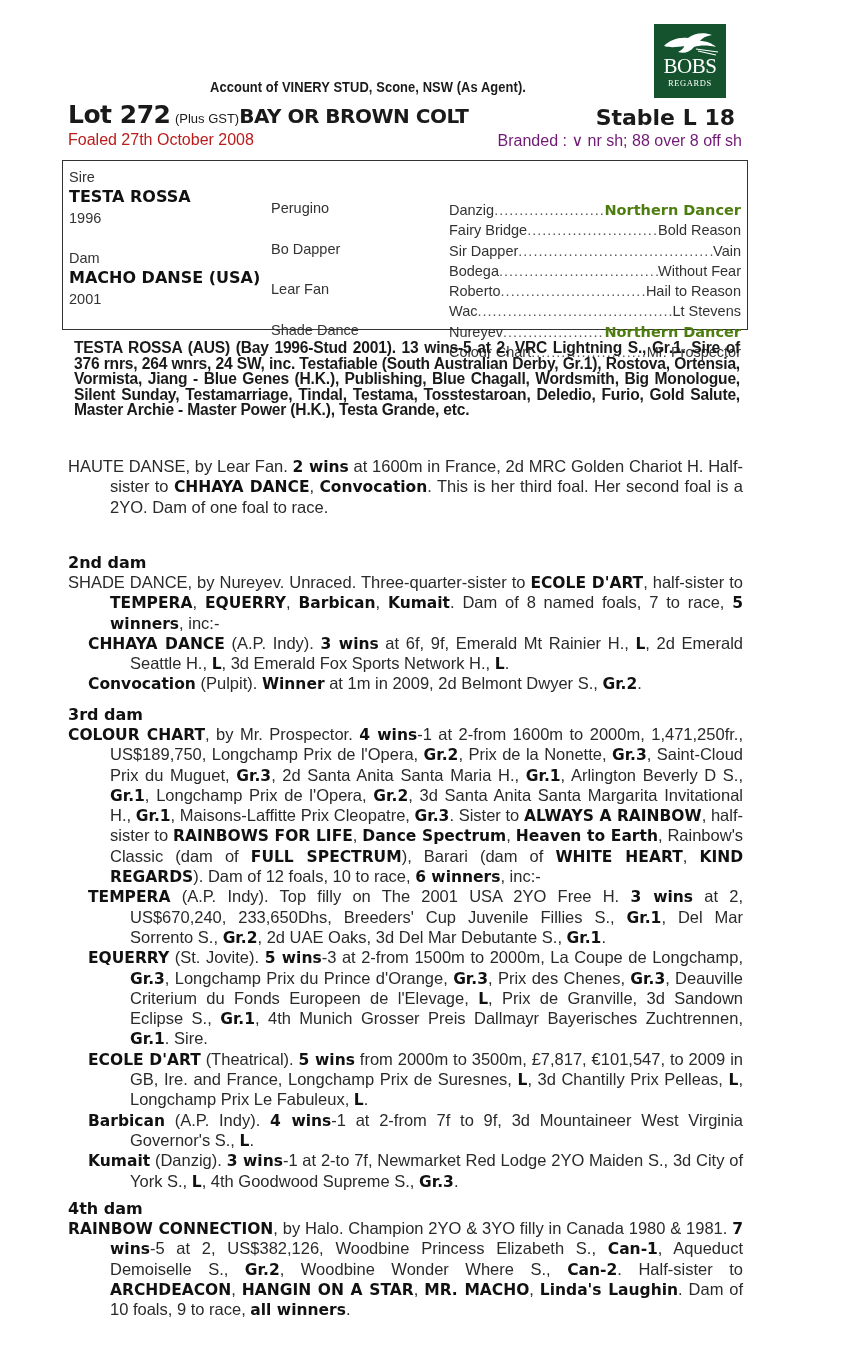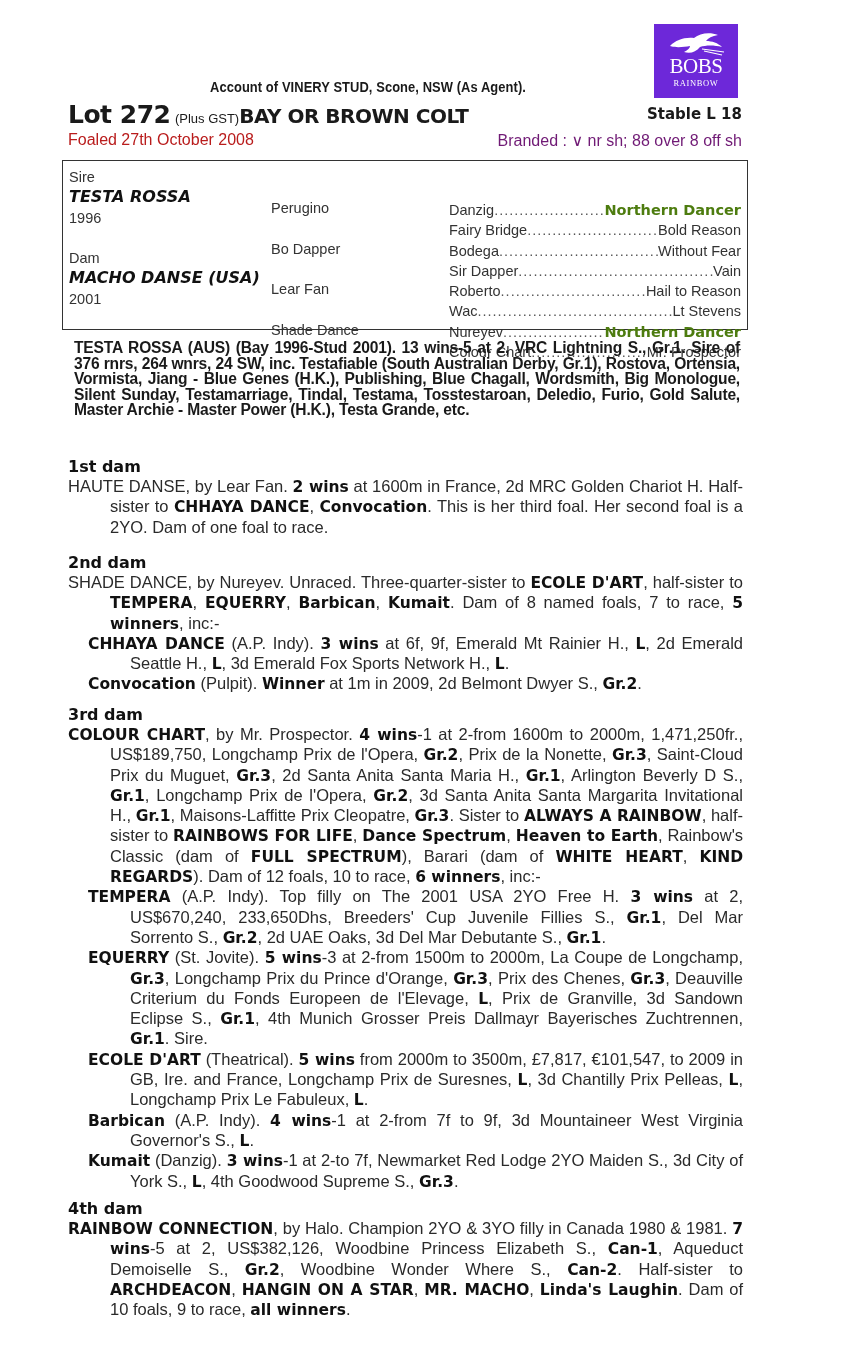--- a/index.html
+++ b/index.html
@@ -1,34 +1,34 @@
 <!DOCTYPE html>
 <html><head>
 <meta charset="utf-8">
 <style>
   html, body { margin: 0; padding: 0; background: #ffffff; }
   body { width: 860px; height: 1356px; position: relative; font-family: "Liberation Sans", sans-serif; color: #1a1a1a; overflow: hidden; }
-  .logo { position: absolute; left: 654px; top: 24px; width: 84px; height: 74px; background: #6d28d9; color: #fff; text-align: center; font-family: "Liberation Serif", serif; }
+  .logo { position: absolute; left: 654px; top: 24px; width: 72px; height: 74px; background: #14532d; color: #fff; text-align: center; font-family: "Liberation Serif", serif; }
   .logo .horse { display: block; margin: 6px auto 0; width: 60px; height: 26px; }
   .logo .bobs { display: block; font-size: 21px; line-height: 20px; letter-spacing: -0.5px; margin-top: 0px; }
   .logo .elig { display: block; font-size: 8.5px; letter-spacing: 0.6px; margin-top: 2px; }
   .account { position: absolute; left: 210px; top: 78px; font-size: 15px; font-weight: bold; font-family: "Liberation Sans", sans-serif; transform: scaleX(0.86); transform-origin: left top; letter-spacing: 0.1px; }
   .lot-line { position: absolute; left: 68px; top: 100px; width: 674px; height: 28px; }
   .lot-line .lot { font-size: 25px; font-weight: bold; font-family: "DejaVu Sans", sans-serif; letter-spacing: -0.5px; }
   .lot-line .gst { font-size: 13px; }
   .lot-line .colt { font-size: 20px; font-weight: bold; font-family: "DejaVu Sans", sans-serif; letter-spacing: -0.5px; margin-top: 28px; }
-  .lot-line .stable { position: absolute; right: 0; top: 5px; font-size: 15px; font-weight: bold; font-family: "DejaVu Sans", sans-serif; }
+  .lot-line .stable { position: absolute; right: 7px; top: 5px; font-size: 22px; font-weight: bold; font-family: "DejaVu Sans", sans-serif; }
   .foaled { position: absolute; left: 68px; top: 131px; font-size: 16px; color: #b91c1c; }
   .branded { position: absolute; right: 118px; top: 131px; font-size: 16px; color: #701a75; }
   .ped-box { position: absolute; left: 62px; top: 160px; width: 686px; height: 170px; border: 1.5px solid #333; box-sizing: border-box; }
   .ped-left { position: absolute; left: 6px; top: 6px; width: 370px; }
   .ped-row { height: 20.3px; line-height: 20.3px; font-size: 14.5px; color: #333; position: relative; white-space: nowrap; }
   .ped-row .c1 { position: absolute; left: 0; }
   .ped-row .c2 { position: absolute; left: 202px; margin-top: 31px; }
-  .ped-row .big { font-family: "DejaVu Sans", sans-serif; font-weight: bold; font-size: 16px; color: #111; font-style: italic; }
+  .ped-row .big { font-family: "DejaVu Sans", sans-serif; font-weight: bold; font-size: 16px; color: #111; }
   .ped-right { position: absolute; left: 386px; top: 6px; width: 292px; margin-top: 33px; }
   .pr { display: flex; height: 20.3px; line-height: 20.3px; font-size: 14.5px; color: #333; white-space: nowrap; overflow: hidden; }
   .pr .n { flex: 0 0 auto; }
   .pr .dots { flex: 1 1 auto; overflow: hidden; color: #555; letter-spacing: 1px; }
   .pr .dots::after { content: "............................................................................................"; }
   .pr .v { flex: 0 0 auto; }
   .pr .v.bold { font-family: "DejaVu Sans", sans-serif; font-weight: bold; color: #4d7c0f; font-size: 14.5px; }
   .sire-para { position: absolute; left: 74px; top: 340px; width: 666px; font-size: 15.6px; line-height: 15.5px; font-weight: bold; font-family: "Liberation Sans", sans-serif; text-align: justify; letter-spacing: -0.2px; }
   .section { position: absolute; left: 68px; width: 675px; }
   .sec-title { font-family: "DejaVu Sans", sans-serif; font-weight: bold; font-size: 16px; line-height: 20px; color: #111; }
@@ -38,21 +38,21 @@
 </style>
 </head>
 <body>
 
 <div class="logo">
   <svg class="horse" viewBox="0 0 60 26">
     <path d="M4 16 C10 10, 18 7, 28 8 C34 3, 44 2, 52 5 C46 6, 42 8, 40 11 C46 11, 52 13, 56 17 C48 15, 40 15, 34 17 C30 22, 24 24, 18 22 C22 20, 24 18, 24 16 C18 17, 10 18, 4 16 Z" fill="#ffffff"></path>
     <path d="M36 19 L58 22 M38 21 L56 25" stroke="#ffffff" stroke-width="1.2"></path>
   </svg>
   <span class="bobs">BOBS</span>
-  <span class="elig">RAINBOW</span>
+  <span class="elig">REGARDS</span>
 </div>
 
 <div class="account">Account of VINERY STUD, Scone, NSW (As Agent).</div>
 
 <div class="lot-line">
   <span class="lot">Lot 272</span>
   <span class="gst">(Plus GST)</span><span class="colt">BAY OR BROWN COLT</span>
   <span class="stable">Stable L 18</span>
 </div>
 
@@ -99,28 +99,28 @@
         <span class="n">Danzig</span>
         <span class="dots"></span>
         <span class="v bold">Northern Dancer</span>
       </div>
       <div class="pr">
         <span class="n">Fairy Bridge</span>
         <span class="dots"></span>
         <span class="v">Bold Reason</span>
       </div>
       <div class="pr">
+        <span class="n">Sir Dapper</span>
+        <span class="dots"></span>
+        <span class="v">Vain</span>
+      </div>
+      <div class="pr">
         <span class="n">Bodega</span>
         <span class="dots"></span>
         <span class="v">Without Fear</span>
-      </div>
-      <div class="pr">
-        <span class="n">Sir Dapper</span>
-        <span class="dots"></span>
-        <span class="v">Vain</span>
       </div>
       <div class="pr">
         <span class="n">Roberto</span>
         <span class="dots"></span>
         <span class="v">Hail to Reason</span>
       </div>
       <div class="pr">
         <span class="n">Wac</span>
         <span class="dots"></span>
         <span class="v">Lt Stevens</span>
@@ -134,21 +134,20 @@
         <span class="n">Colour Chart</span>
         <span class="dots"></span>
         <span class="v">Mr. Prospector</span>
       </div>
     </div>
 </div>
 
 <div class="sire-para">TESTA ROSSA (AUS) (Bay 1996-Stud 2001). 13 wins-5 at 2, VRC Lightning S., Gr.1. Sire of 376 rnrs, 264 wnrs, 24 SW, inc. Testafiable (South Australian Derby, Gr.1), Rostova, Ortensia, Vormista, Jiang - Blue Genes (H.K.), Publishing, Blue Chagall, Wordsmith, Big Monologue, Silent Sunday, Testamarriage, Tindal, Testama, Tosstestaroan, Deledio, Furio, Gold Salute, Master Archie - Master Power (H.K.), Testa Grande, etc.</div>
 
 <div class="section" id="dam-1" style="top:457px;">
-    <div class="sec-title">1st dam</div>
     <div class="p"><span>HAUTE DANSE, by Lear Fan. </span><span class="b">2 wins</span><span> at 1600m in France, 2d MRC Golden Chariot H. Half-sister to </span><span class="b">CHHAYA DANCE</span><span>, </span><span class="b">Convocation</span><span>. This is her third foal. Her second foal is a 2YO. Dam of one foal to race.</span></div>
   </div>
 <div class="section" id="dam-2" style="top:553px;">
     <div class="sec-title">2nd dam</div>
     <div class="p"><span>SHADE DANCE, by Nureyev. Unraced. Three-quarter-sister to </span><span class="b">ECOLE D'ART</span><span>, half-sister to </span><span class="b">TEMPERA</span><span>, </span><span class="b">EQUERRY</span><span>, </span><span class="b">Barbican</span><span>, </span><span class="b">Kumait</span><span>. Dam of 8 named foals, 7 to race, </span><span class="b">5 winners</span><span>, inc:-</span></div>
     <div class="p sub"><span class="b">CHHAYA DANCE</span><span> (A.P. Indy). </span><span class="b">3 wins</span><span> at 6f, 9f, Emerald Mt Rainier H., </span><span class="b">L</span><span>, 2d Emerald Seattle H., </span><span class="b">L</span><span>, 3d Emerald Fox Sports Network H., </span><span class="b">L</span><span>.</span></div>
     <div class="p sub"><span class="b">Convocation</span><span> (Pulpit). </span><span class="b">Winner</span><span> at 1m in 2009, 2d Belmont Dwyer S., </span><span class="b">Gr.2</span><span>.</span></div>
   </div>
 <div class="section" id="dam-3" style="top:705px;">
     <div class="sec-title">3rd dam</div>

